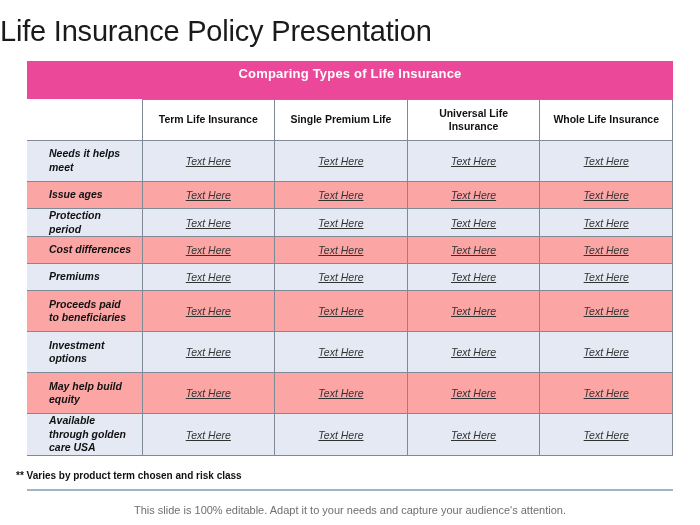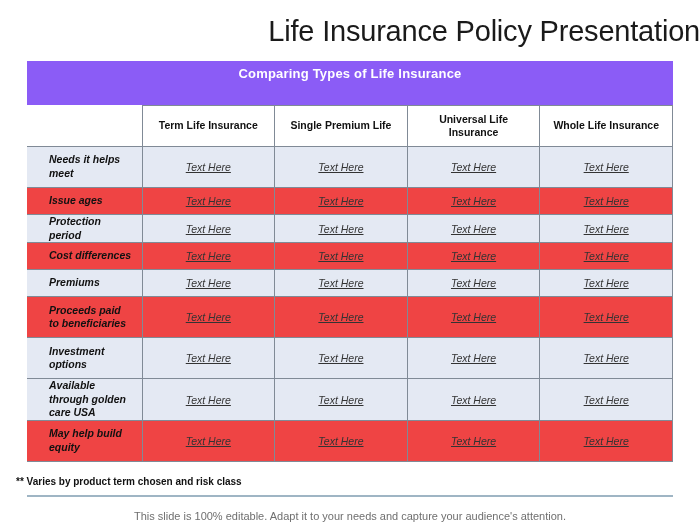--- a/index.html
+++ b/index.html
@@ -11,42 +11,42 @@
     width: 700px;
     height: 525px;
     font-family: "Liberation Sans", sans-serif;
     color: #1a1a1a;
     overflow: hidden;
     position: relative;
   }
 
   
   .slide-title {
-    text-align: right;
+    text-align: left;
     font-size: 29px;
     font-weight: 400;
     color: #1a1a1a;
     letter-spacing: -0.2px;
     padding-top: 16px;
     line-height: 1.1;
   }
 
   
   .table-wrap {
     margin: 13px 27px 0 27px;
   }
 
   
   .banner {
-    background: #8b5cf6;
+    background: #ec4899;
     color: #ffffff;
     font-size: 13px;
     font-weight: bold;
     text-align: center;
-    height: 44px;
+    height: 38px;
     line-height: 26px;
     letter-spacing: 0.2px;
   }
 
   
   table.cmp {
     width: 100%;
     border-collapse: collapse;
     table-layout: fixed;
   }
@@ -94,21 +94,21 @@
   }
   tr.body-row td.cell {
     font-style: italic;
     text-align: center;
     color: #333333;
     text-decoration: underline;
   }
   tr.body-row.tall td { height: 40px; }
 
   tr.body-row.shade td { background: #e4e9f3; }
-  tr.body-row.plain td { background: #ef4444; }
+  tr.body-row.plain td { background: #fca5a5; }
 
   
   .footnote {
     margin: 14px 0 0 16px;
     font-size: 10px;
     font-weight: bold;
     color: #111111;
   }
 
   
@@ -195,29 +195,29 @@
           <td class="cell">Text Here</td>
           <td class="cell">Text Here</td>
         </tr>
         <tr class="body-row shade tall">
           <td class="row-label">Investment options</td>
           <td class="cell">Text Here</td>
           <td class="cell">Text Here</td>
           <td class="cell">Text Here</td>
           <td class="cell">Text Here</td>
         </tr>
+        <tr class="body-row plain tall">
+          <td class="row-label">May help build equity</td>
+          <td class="cell">Text Here</td>
+          <td class="cell">Text Here</td>
+          <td class="cell">Text Here</td>
+          <td class="cell">Text Here</td>
+        </tr>
         <tr class="body-row shade tall">
           <td class="row-label">Available through golden care USA</td>
-          <td class="cell">Text Here</td>
-          <td class="cell">Text Here</td>
-          <td class="cell">Text Here</td>
-          <td class="cell">Text Here</td>
-        </tr>
-        <tr class="body-row plain tall">
-          <td class="row-label">May help build equity</td>
           <td class="cell">Text Here</td>
           <td class="cell">Text Here</td>
           <td class="cell">Text Here</td>
           <td class="cell">Text Here</td>
         </tr>
       </tbody>
   </table>
 </div>
 
 <div class="footnote">** Varies by product term chosen and risk class</div>

